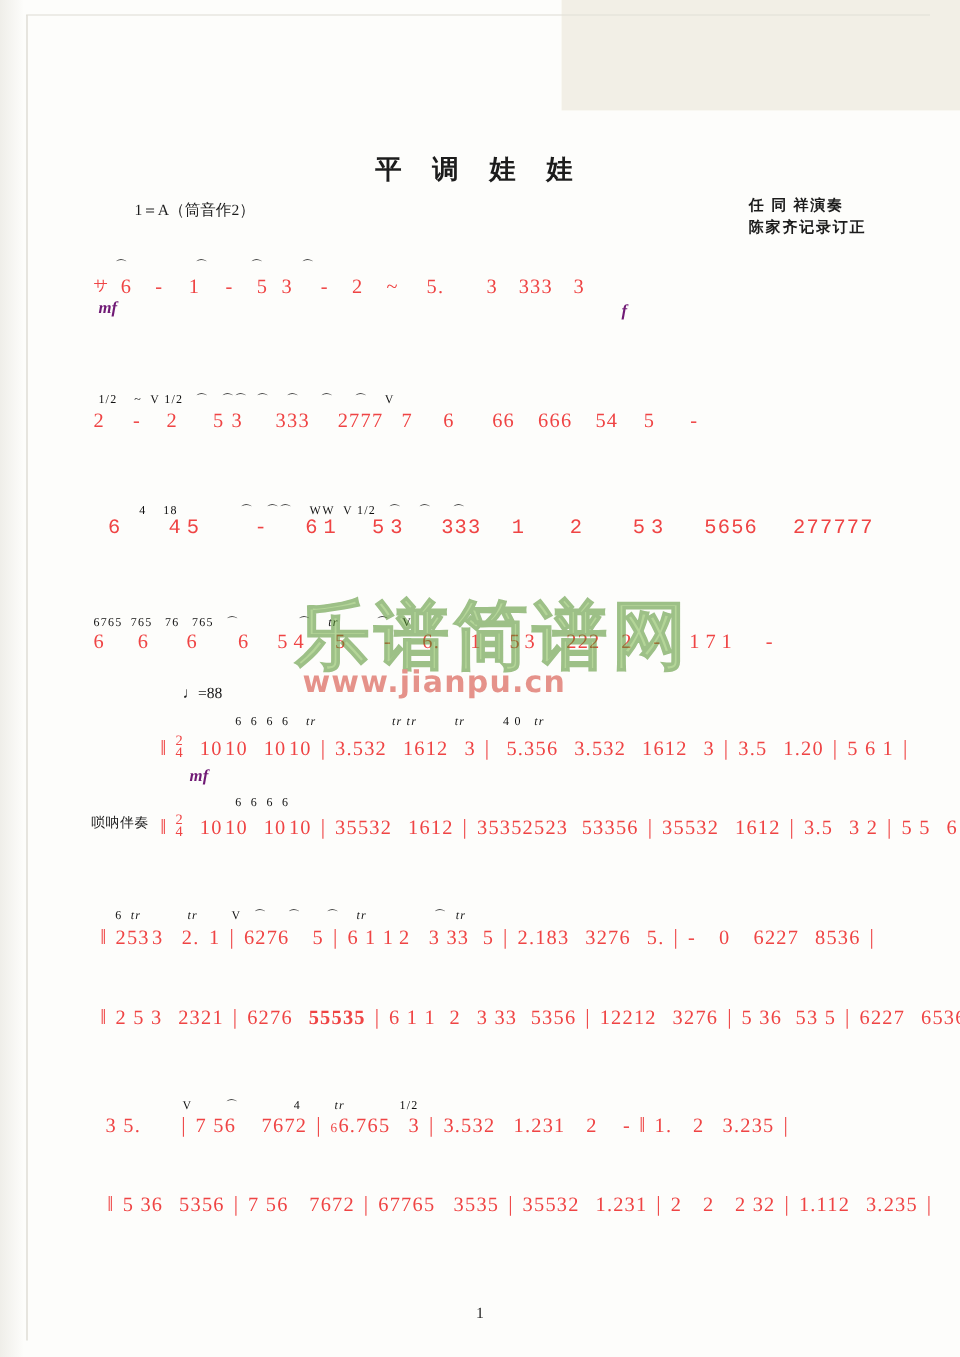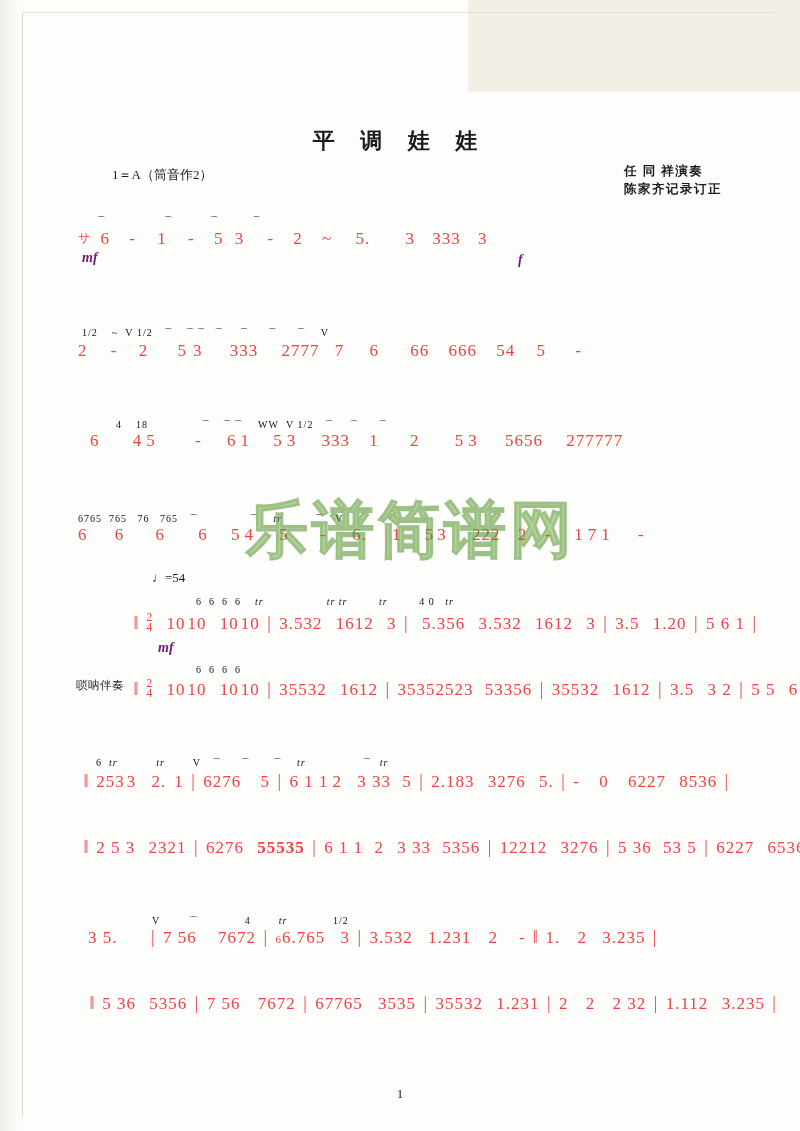--- a/index.html
+++ b/index.html
@@ -251,21 +251,21 @@
     <span style="margin-left:20px;">6</span>
     <span style="margin-left:26px;">6</span><span>6</span>
     <span style="margin-left:14px;">6</span><span>6</span><span>6</span>
     <span style="margin-left:14px;">5</span><span>4</span>
     <span style="margin-left:16px;">5</span>
     <span style="margin-left:24px;">-</span>
   </div>
   <div class="small-marks" style="left:82px; top:326px;">1/2&nbsp;&nbsp;&nbsp;&nbsp;~&nbsp;&nbsp;V&nbsp;1/2&nbsp;&nbsp;&nbsp;⌒&nbsp;&nbsp;&nbsp;⌒⌒&nbsp;&nbsp;⌒&nbsp;&nbsp;&nbsp;&nbsp;⌒&nbsp;&nbsp;&nbsp;&nbsp;&nbsp;⌒&nbsp;&nbsp;&nbsp;&nbsp;&nbsp;⌒&nbsp;&nbsp;&nbsp;&nbsp;V</div>
   <div class="system" style="left:76px; top:344px; width:650px; height:0;"></div>
 
-  <div class="notes nrow" style="left:90px; top:432px;">
+  <div class="notes nrow" style="left:90px; top:432px;font-family:Liberation Mono, monospace;">
     <span>6</span>
     <span style="margin-left:28px;">4</span><span style="margin-left:4px;">5</span>
     <span style="margin-left:34px;">-</span>
     <span style="margin-left:20px;">6</span><span style="margin-left:4px;">1</span>
     <span style="margin-left:18px;">5</span><span style="margin-left:4px;">3</span>
     <span style="margin-left:20px;">3</span><span>3</span><span>3</span>
     <span style="margin-left:14px;">1</span>
     <span style="margin-left:26px;">2</span>
     <span style="margin-left:30px;">5</span><span style="margin-left:4px;">3</span>
     <span style="margin-left:22px;">5</span><span>6</span><span>5</span><span>6</span>
@@ -289,23 +289,24 @@
     <span style="margin-left:12px;">2</span>
     <span style="margin-left:12px;">-</span>
     <span style="margin-left:18px;">1</span><span style="margin-left:4px;">7</span><span style="margin-left:4px;">1</span>
     <span style="margin-left:22px;">-</span>
   </div>
   <div class="small-marks" style="left:78px; top:512px;">6765&nbsp;&nbsp;765&nbsp;&nbsp;&nbsp;76&nbsp;&nbsp;&nbsp;765&nbsp;&nbsp;&nbsp;⌒&nbsp;&nbsp;&nbsp;&nbsp;&nbsp;&nbsp;&nbsp;&nbsp;&nbsp;&nbsp;&nbsp;&nbsp;&nbsp;&nbsp;⌒&nbsp;&nbsp;&nbsp;&nbsp;<span class="tr" style="position:relative;">tr</span>&nbsp;&nbsp;&nbsp;&nbsp;&nbsp;&nbsp;&nbsp;&nbsp;&nbsp;⌒&nbsp;&nbsp;&nbsp;V</div>
   <div class="system" style="left:76px; top:528px; width:650px; height:0;"></div>
 
   <div class="wm-seal">
     <div class="big">乐谱简谱网</div>
-  </div>
-
-  <div class="tempo">♩=54</div>
+    <div class="sub">www.jianpu.cn</div>
+  </div>
+
+  <div class="tempo">♩=88</div>
 
   <div class="notes nrow" style="left:132px; top:612px;">
     <span class="bar">‖</span>
     <span style="font-size:12px; display:inline-block; line-height:0.85; text-align:center; vertical-align:-2px;">2<br>4</span>
     <span style="margin-left:8px;">10</span><span style="margin-left:2px;">10</span>
     <span style="margin-left:8px;">10</span><span style="margin-left:2px;">10</span>
     <span class="bar">|</span>
     <span>3.532</span>
     <span style="margin-left:8px;">1612</span>
     <span style="margin-left:8px;">3</span>

